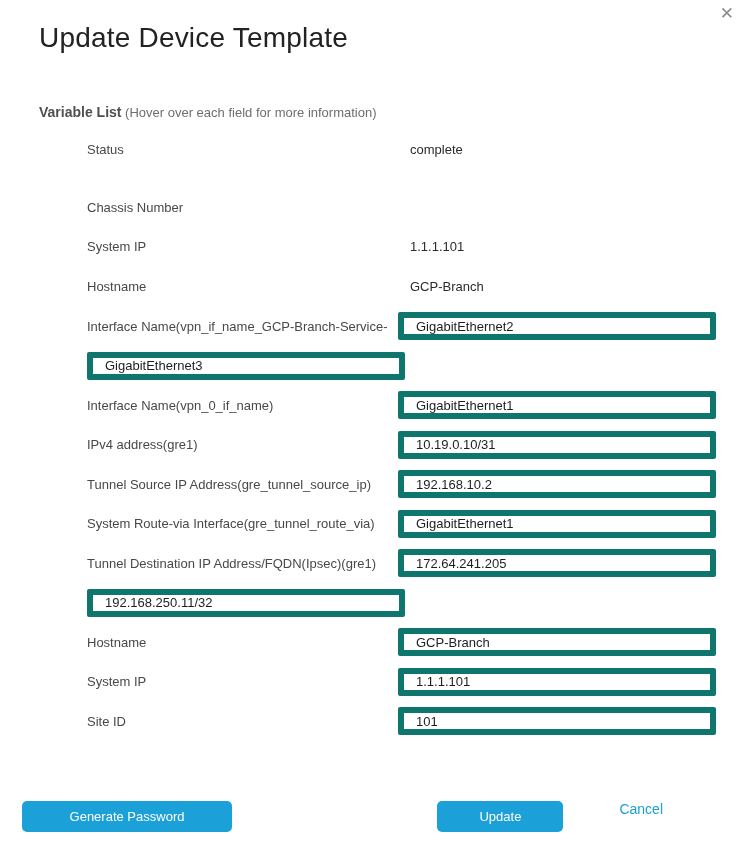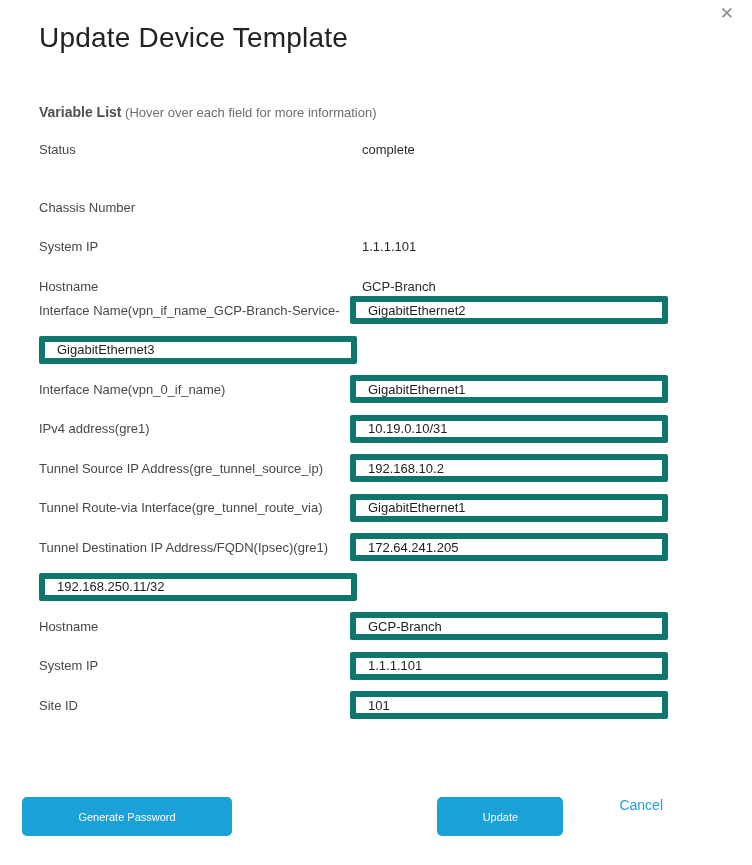--- a/index.html
+++ b/index.html
@@ -32,21 +32,21 @@
     margin: 49px 0 0 39px;
     font-size: 13px;
     line-height: 17px;
     color: #6e6e6e;
   }
   .section-header .heading {
     font-size: 14px;
     font-weight: 700;
     color: #4f4f52;
   }
-  .rows { margin: 0; }
+  .rows { margin: 0; padding-left: 48px; }
   .row-static {
     display: flex;
     align-items: center;
     height: 20px;
     padding-left: 39px;
     font-size: 13px;
   }
   .row-static .label {
     width: 311px;
     color: #484848;
@@ -54,21 +54,21 @@
     overflow: hidden;
   }
   .row-static .value {
     margin-left: 12px;
     color: #2b2b2b;
   }
   .mt-status  { margin-top: 18px; }
   .mt-chassis { margin-top: 38px; }
   .mt-sysip   { margin-top: 19px; }
   .mt-host    { margin-top: 20px; }
-  .input-rows { }
+  .input-rows { margin-top: 16px; }
   .row-input {
     display: flex;
     align-items: center;
     height: 28px;
     margin: 0 0 11.5px 39px;
   }
   .row-input .label {
     width: 311px;
     font-size: 13px;
     color: #484848;
@@ -96,22 +96,22 @@
     align-items: center;
     justify-content: space-between;
     padding: 0 89px 0 22px;
   }
   .btn {
     border: none;
     border-radius: 5px;
     background: #1ba0d7;
     color: #ffffff;
     font-family: "Liberation Sans", sans-serif;
-    font-size: 11px;
-    height: 39px;
+    font-size: 13px;
+    height: 31px;
     cursor: pointer;
   }
   .btn-generate { width: 210px; }
   .btn-update  { width: 126px; }
   .footer-right {
     display: flex;
     align-items: flex-start;
     gap: 56px;
   }
   .cancel-link {
@@ -174,21 +174,21 @@
       <span class="label">IPv4 address(gre1)</span>
       <input type="text" value="10.19.0.10/31" style="">
     </div>
 
     <div class="row-input">
       <span class="label">Tunnel Source IP Address(gre_tunnel_source_ip)</span>
       <input type="text" value="192.168.10.2" style="">
     </div>
 
     <div class="row-input">
-      <span class="label">Tunnel Route-via Interface(gre_tunnel_route_via)</span>
+      <span class="label">System Route-via Interface(gre_tunnel_route_via)</span>
       <input type="text" value="GigabitEthernet1" style="">
     </div>
 
     <div class="row-input">
       <span class="label">Tunnel Destination IP Address/FQDN(Ipsec)(gre1)</span>
       <input type="text" value="172.64.241.205" style="">
     </div>
 
     <div class="row-input">
       <input type="text" value="192.168.250.11/32" style="">

